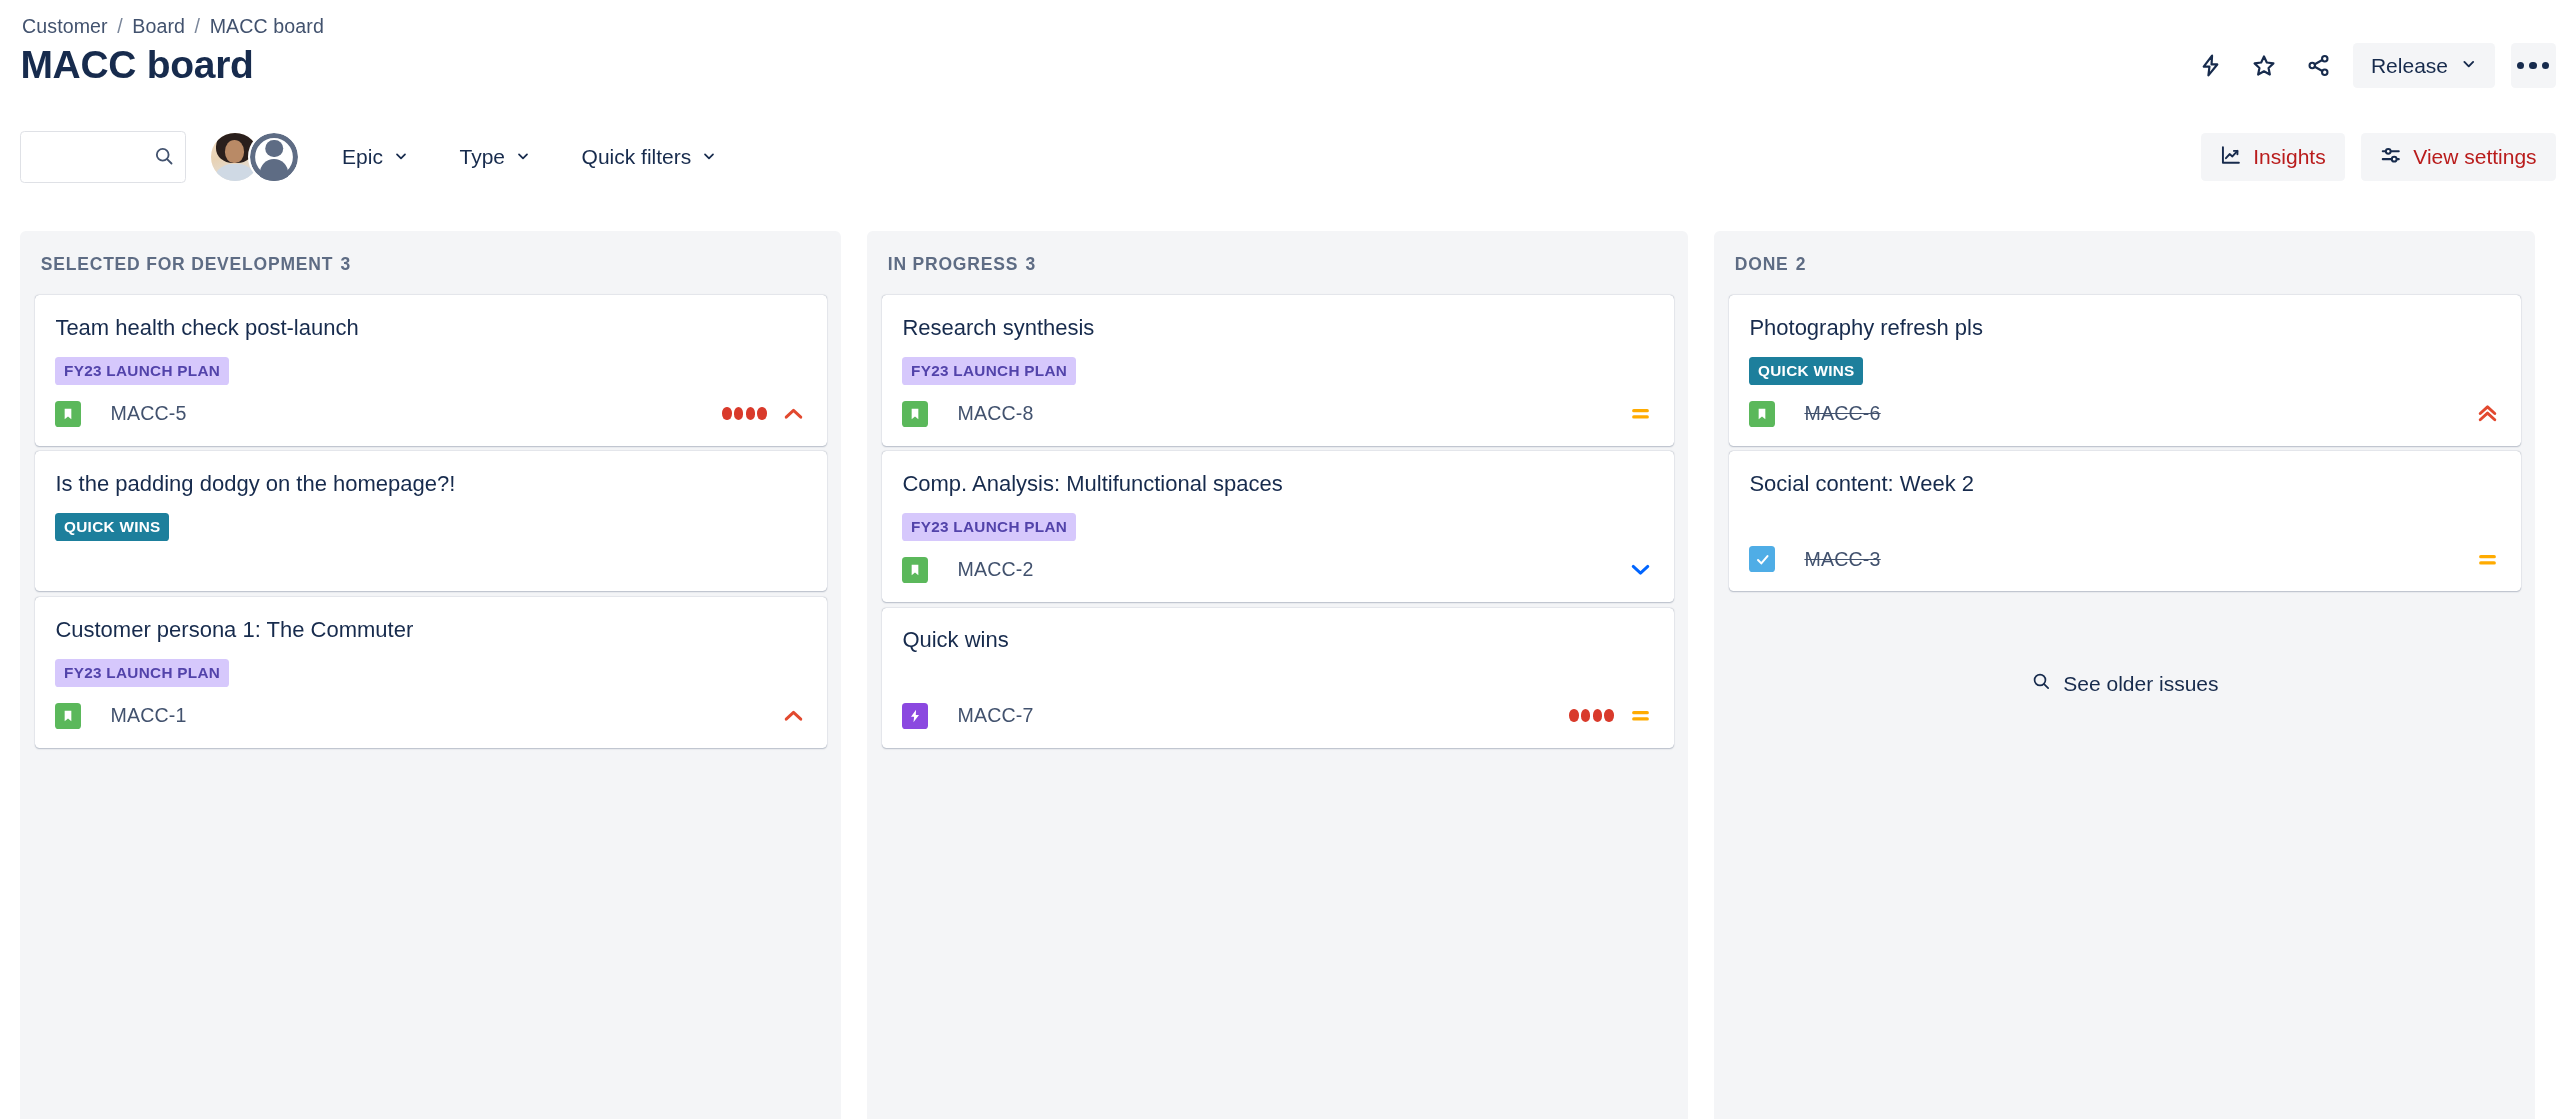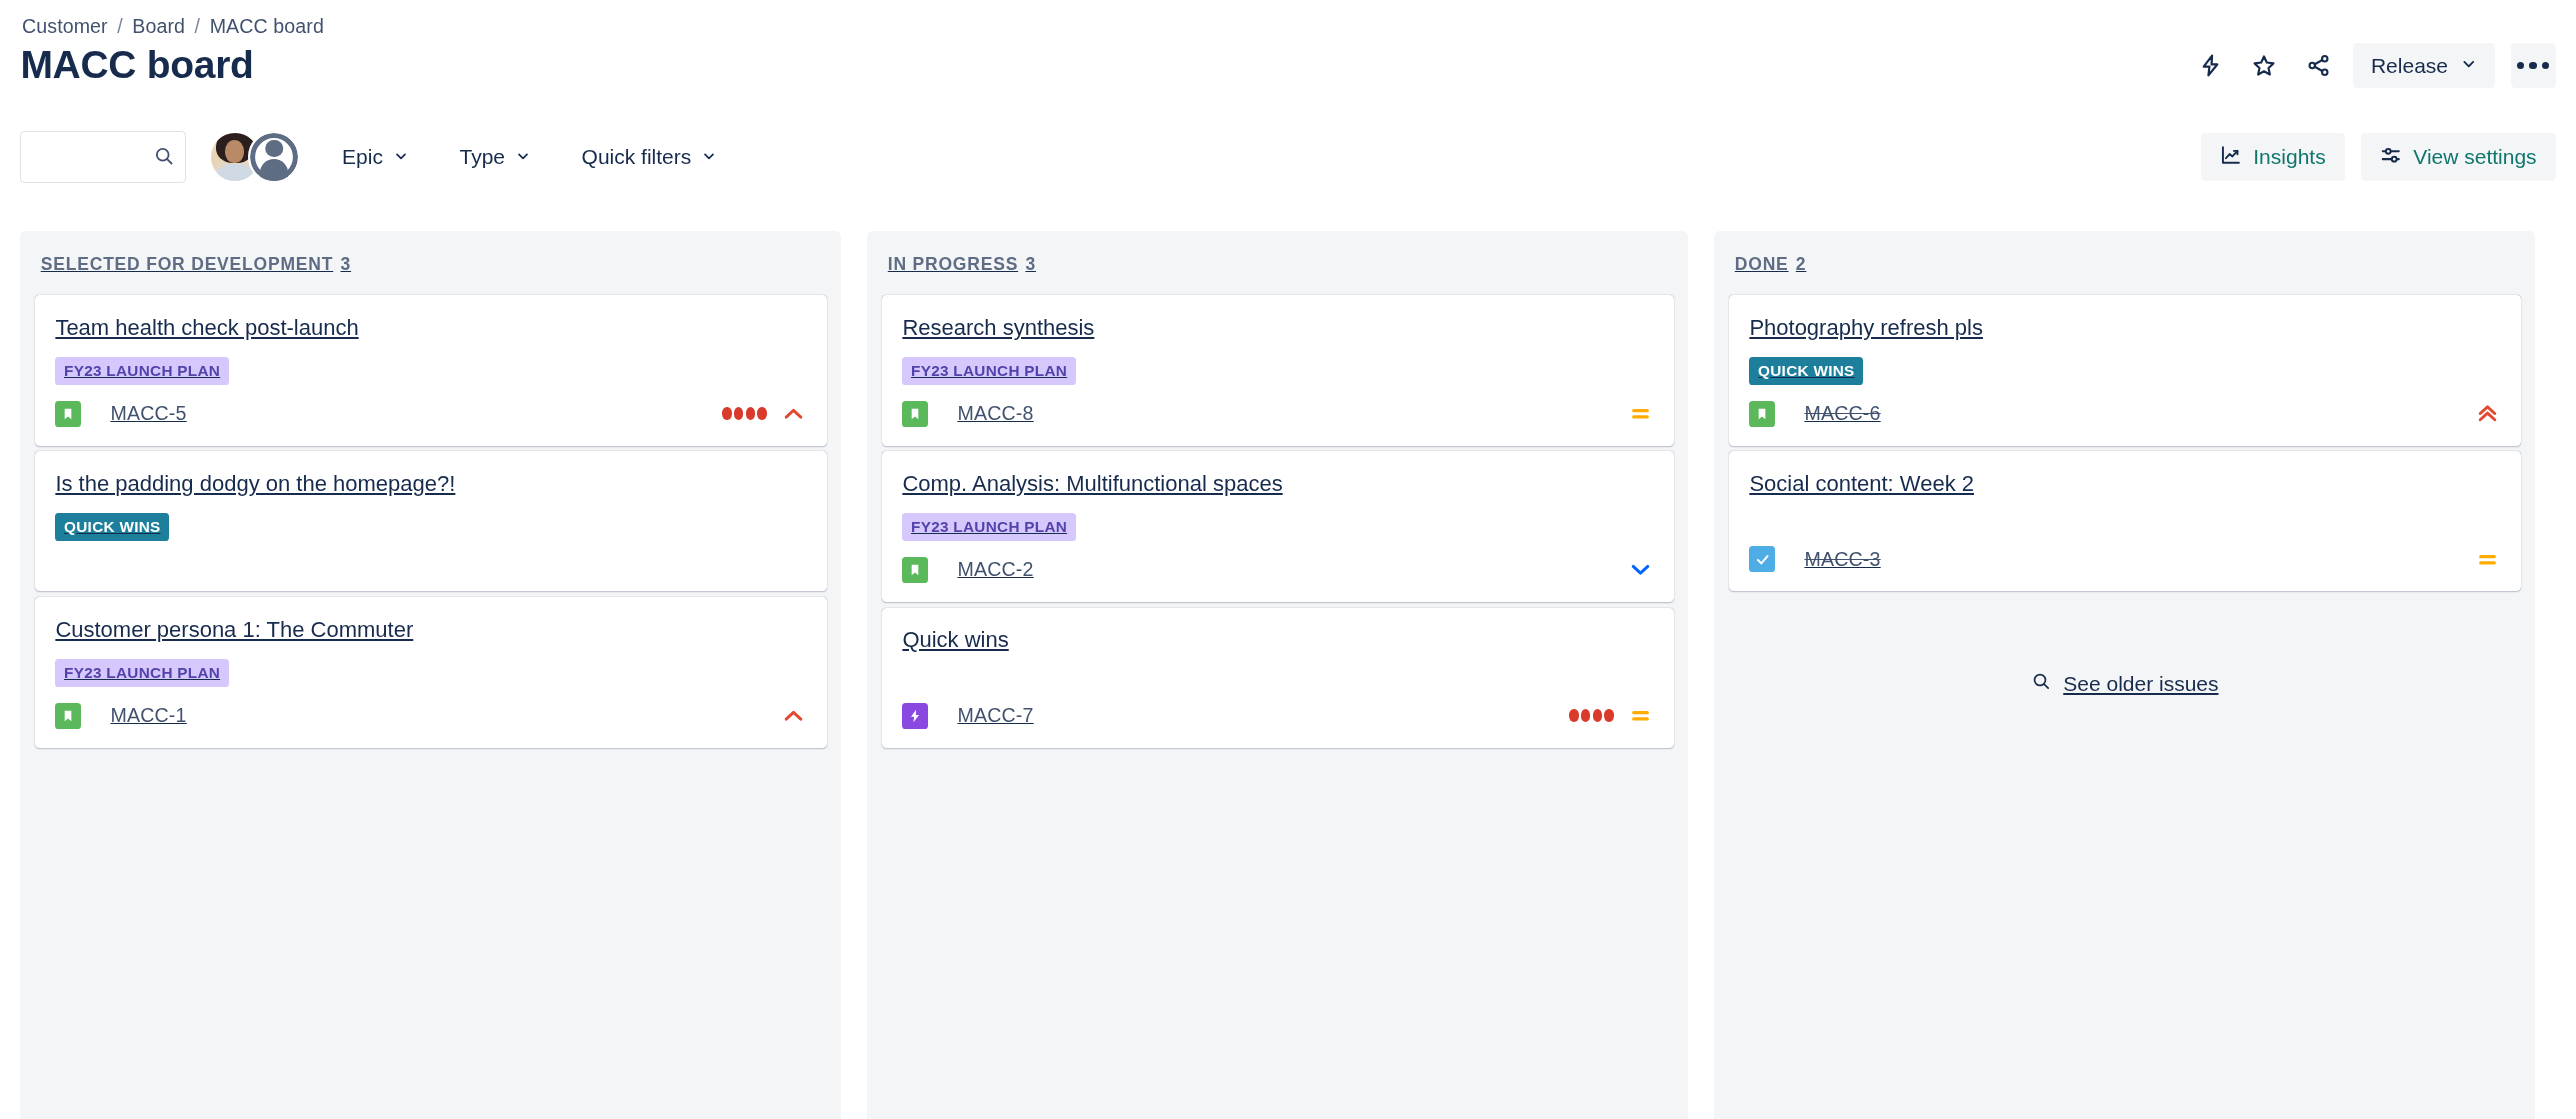--- a/index.html
+++ b/index.html
@@ -119,27 +119,27 @@
   }
 
   .rightbar {
     position: absolute; right: 20.4px; top: 131px;
     display: flex; align-items: center; gap: 16px; height: 52px;
   }
   .tool-btn {
     display: flex; align-items: center; gap: 11.6px;
     height: 48px; padding: 0 19px; border-radius: 4.4px;
     background: #f4f5f7; border: none; cursor: pointer;
-    font-size: 21px; color: #0f766e; font-family: inherit;
+    font-size: 21px; color: #b91c1c; font-family: inherit;
   }
 
   
   .board {
     position: absolute; left: 20.4px; top: 231px;
-    display: flex; gap: 26px; width: 2535px; text-decoration: underline;
+    display: flex; gap: 26px; width: 2535px;
   }
   .column {
     width: 821px;
     background: #f4f5f7;
     border-radius: 5.8px 5.8px 0 0;
     min-height: 888px;
     padding: 0 0 14.6px 0;
   }
   .col-header {
     padding: 23px 20.4px 20.4px 20.4px;

